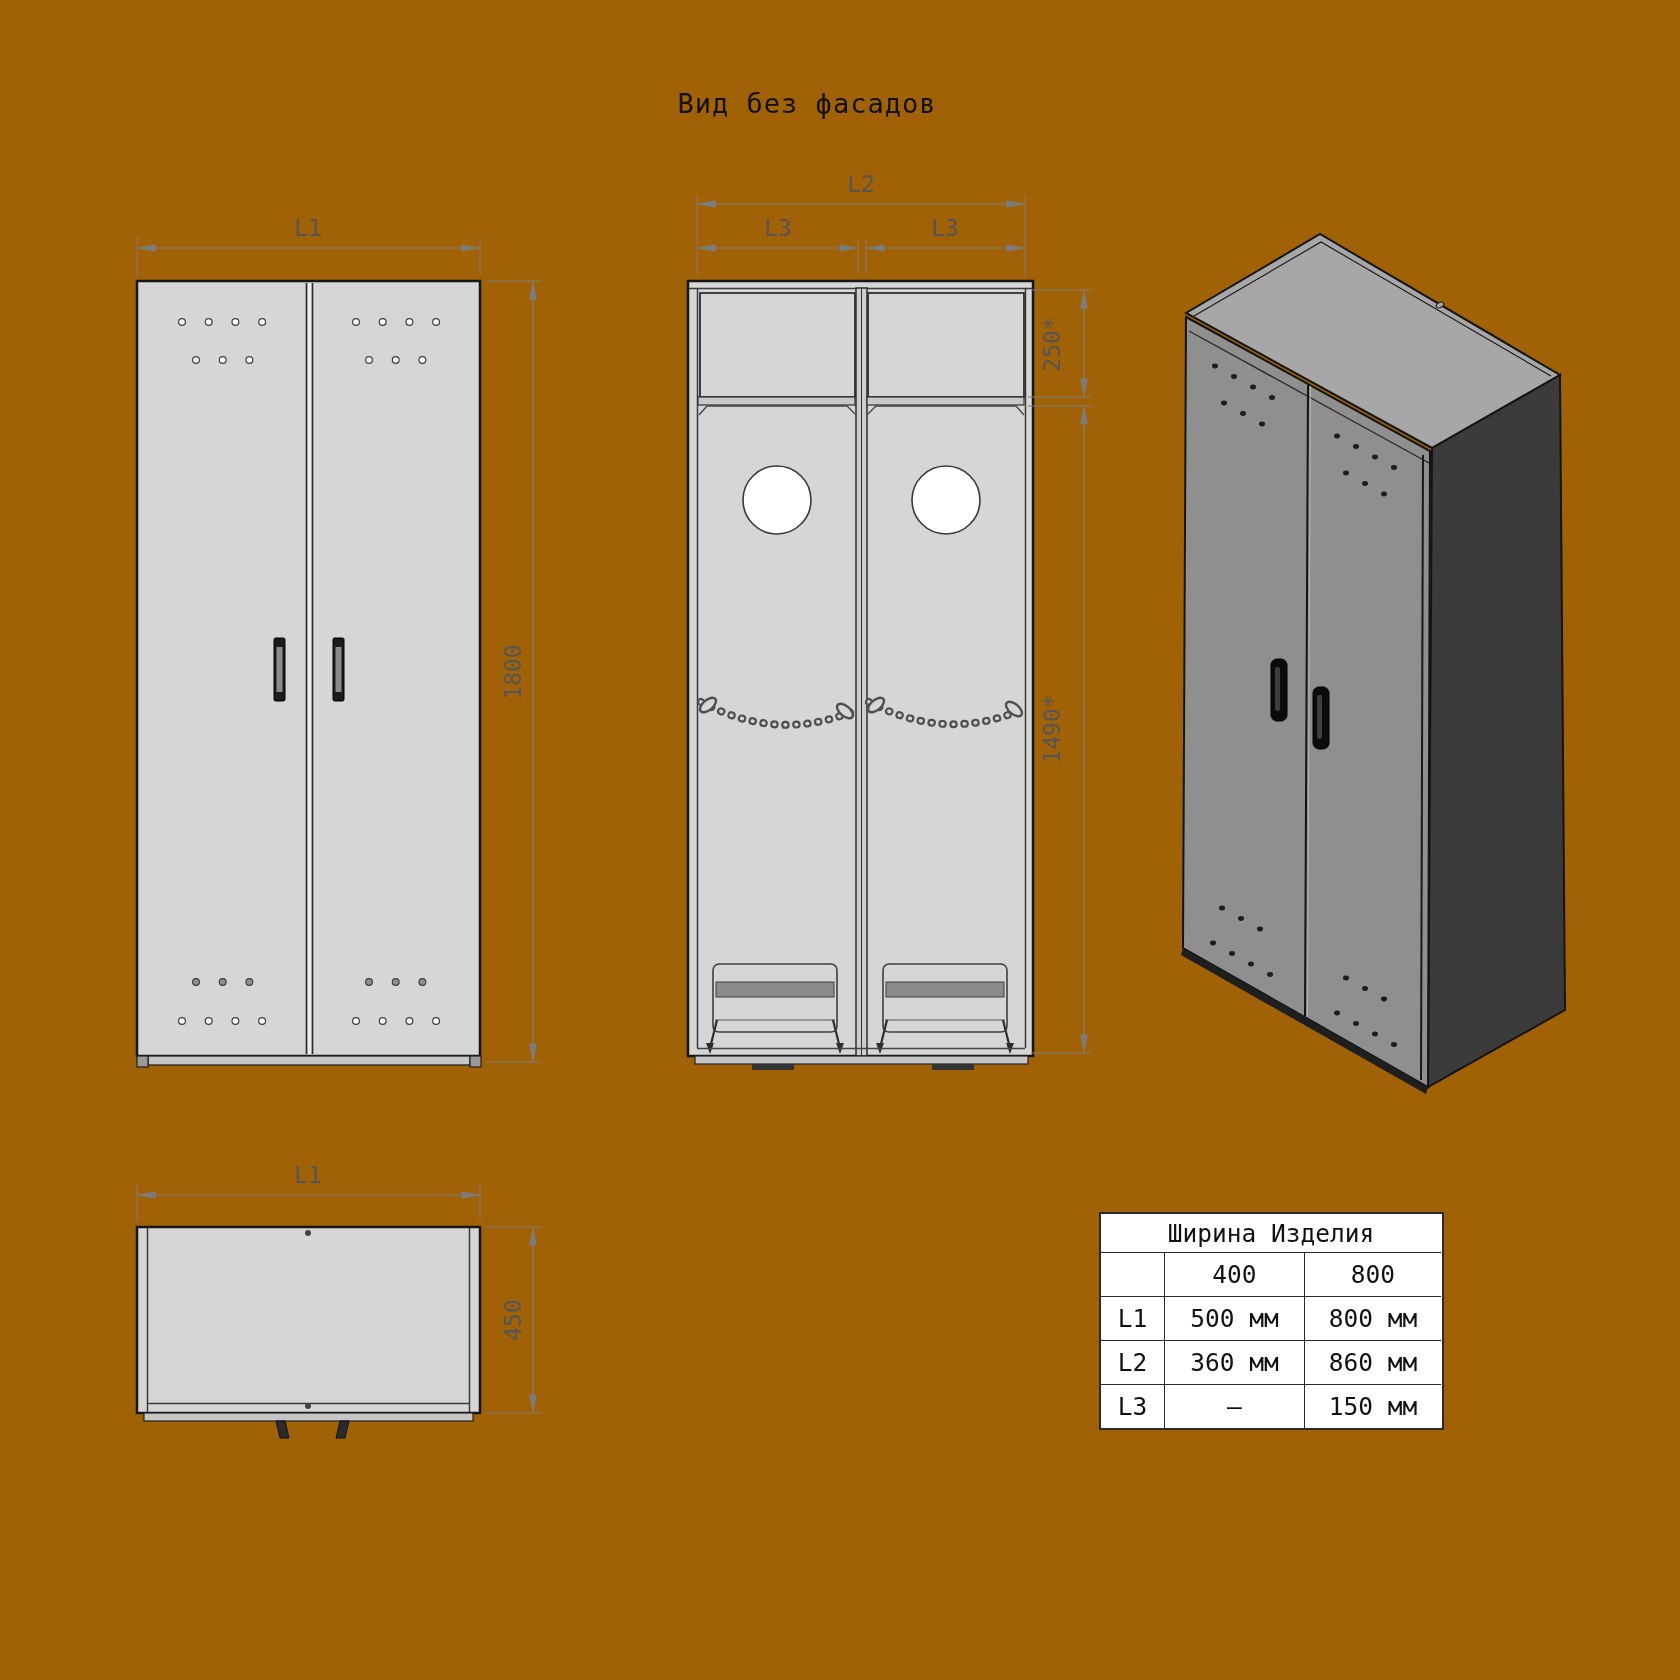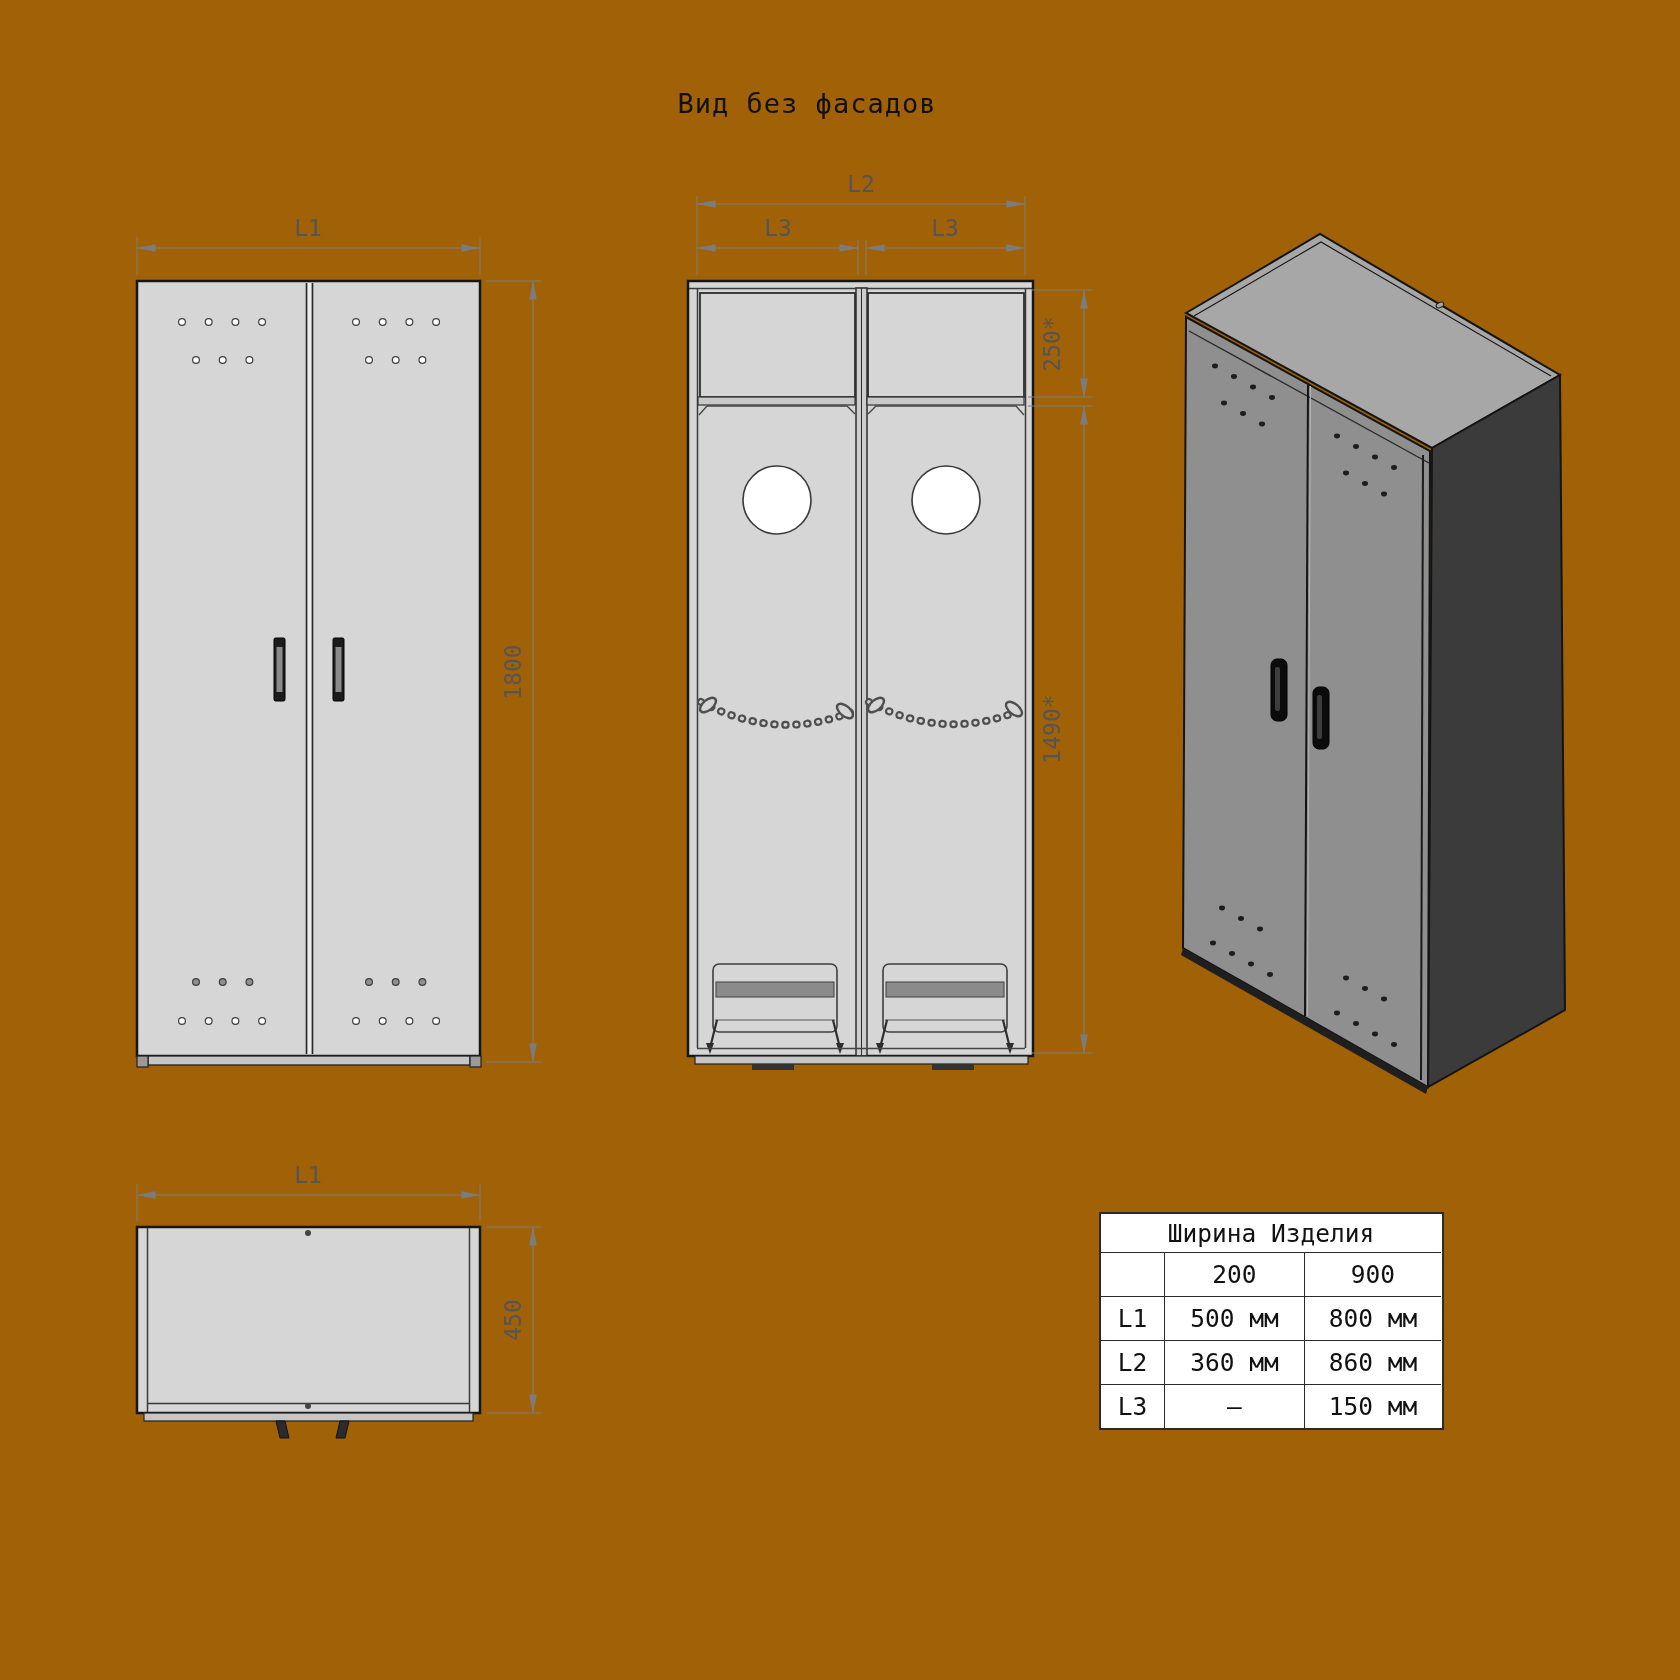--- a/index.html
+++ b/index.html
@@ -256,22 +256,22 @@
       <line x1="486" y1="1227" x2="541" y2="1227" class="xl"></line>
       <line x1="486" y1="1413" x2="541" y2="1413" class="xl"></line>
       <line x1="533" y1="1227" x2="533" y2="1413" class="dl"></line>
       <text transform="translate(521,1320) rotate(-90)" text-anchor="middle" class="dimtext">450</text>
     </g>
   </svg>
 
   <div id="size-table" class="abs">
     <div class="tc hdr">Ширина Изделия</div>
     <div class="tc c1"></div>
-    <div class="tc">200</div>
-    <div class="tc">900</div>
+    <div class="tc">400</div>
+    <div class="tc">800</div>
     <div class="tc c1">L1</div>
     <div class="tc">500 мм</div>
     <div class="tc">800 мм</div>
     <div class="tc c1">L2</div>
     <div class="tc">360 мм</div>
     <div class="tc">860 мм</div>
     <div class="tc c1">L3</div>
     <div class="tc">–</div>
     <div class="tc">150 мм</div>
   </div>

